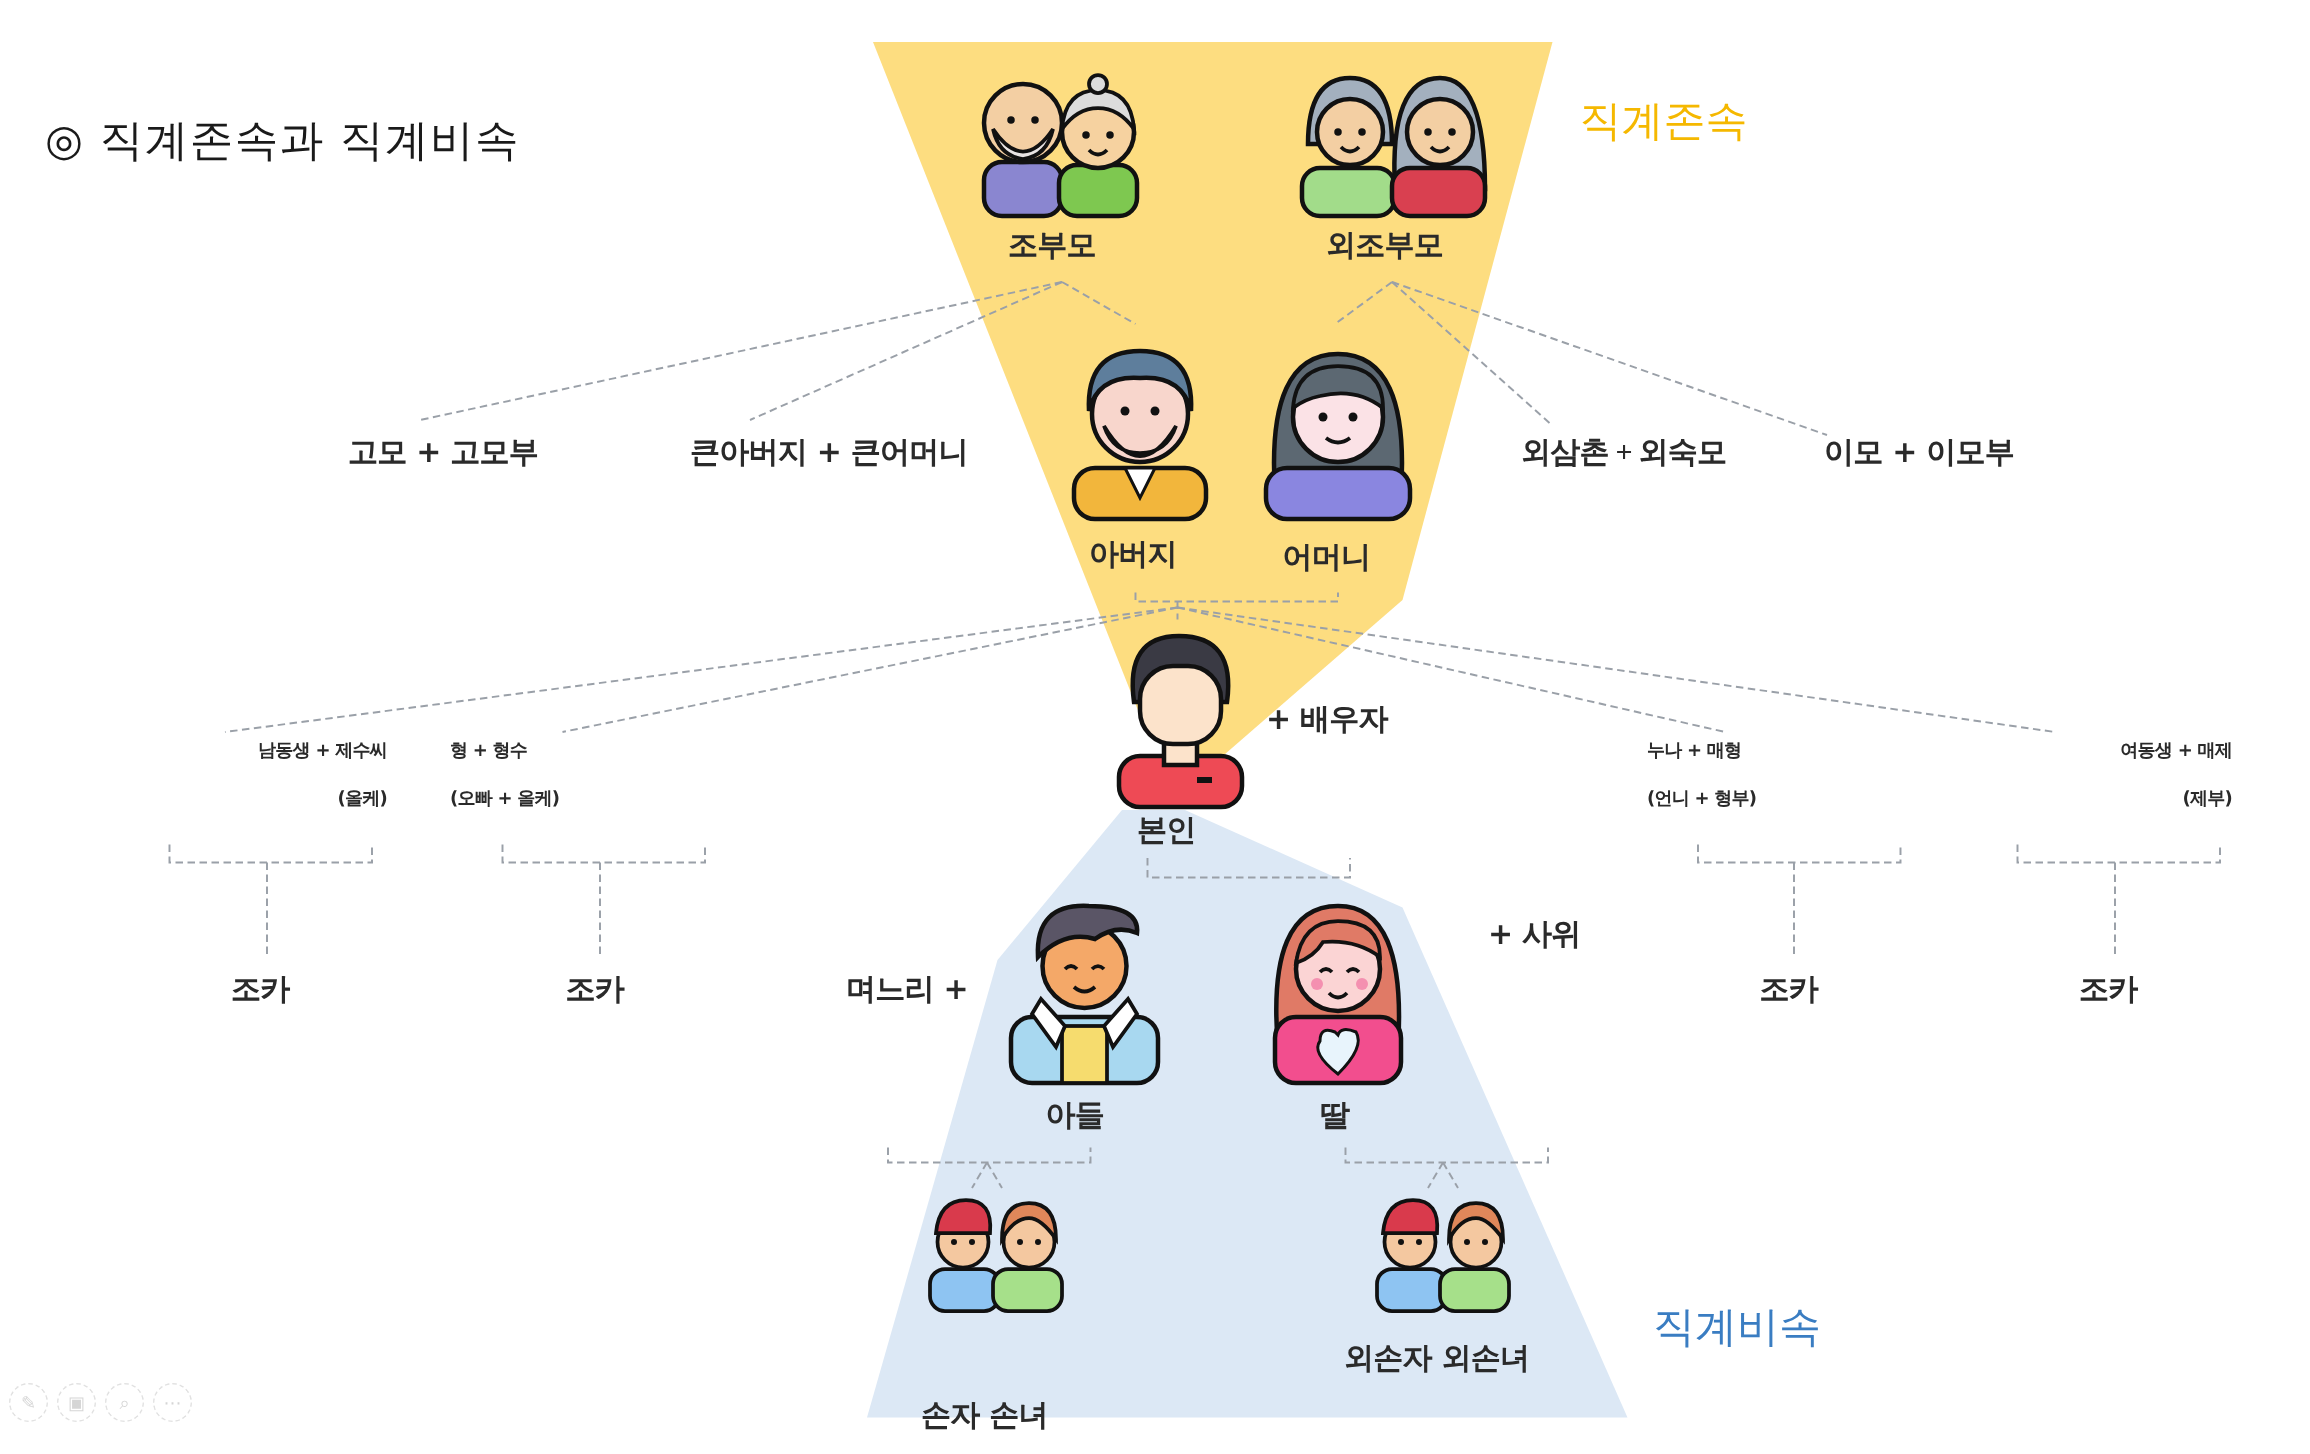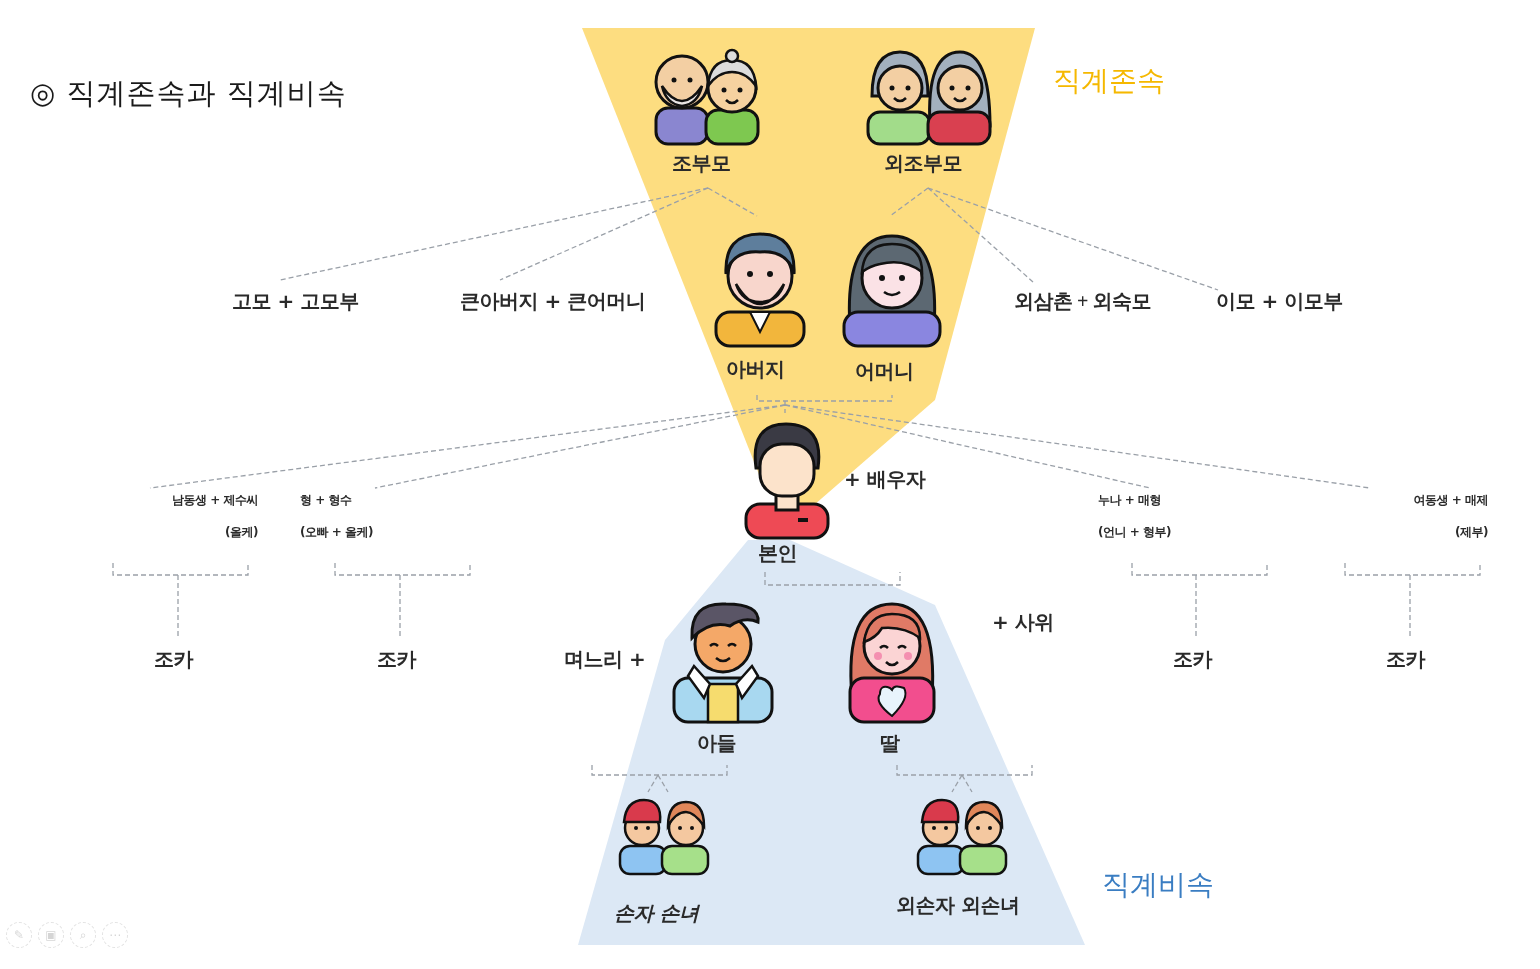--- a/index.html
+++ b/index.html
@@ -194,21 +194,21 @@
   <rect x="44" y="50" width="46" height="28" rx="10" fill="#A6E08A" stroke="#111" stroke-width="2.5"></rect>
   <circle cx="24" cy="32" r="17" fill="#F4C8A0" stroke="#111" stroke-width="2.5"></circle>
   <path d="M6 26 Q8 4 26 4 Q44 4 42 26Z" fill="#D93A4C" stroke="#111" stroke-width="2.5"></path>
   <circle cx="68" cy="32" r="17" fill="#F4C8A0" stroke="#111" stroke-width="2.5"></circle>
   <path d="M50 30 Q50 6 68 6 Q86 6 86 30 Q76 16 68 16 Q58 16 50 30Z" fill="#E0875A" stroke="#111" stroke-width="2.5"></path>
   <circle cx="18" cy="32" r="2" fill="#111"></circle>
     <circle cx="30" cy="32" r="2" fill="#111"></circle>
   <circle cx="62" cy="32" r="2" fill="#111"></circle>
     <circle cx="74" cy="32" r="2" fill="#111"></circle>
 </svg>
-<div class="lbl" style="left:614px;top:900px;font-style:italic;">손자 손녀</div>
+<div class="lbl" style="left:614px;top:930px;">손자 손녀</div>
 
 <svg class="icon" style="left:916px;top:796px;" width="92" height="80" viewBox="0 0 92 80">
   <rect x="2" y="50" width="46" height="28" rx="10" fill="#8EC4F2" stroke="#111" stroke-width="2.5"></rect>
   <rect x="44" y="50" width="46" height="28" rx="10" fill="#A6E08A" stroke="#111" stroke-width="2.5"></rect>
   <circle cx="24" cy="32" r="17" fill="#F4C8A0" stroke="#111" stroke-width="2.5"></circle>
   <path d="M6 26 Q8 4 26 4 Q44 4 42 26Z" fill="#D93A4C" stroke="#111" stroke-width="2.5"></path>
   <circle cx="68" cy="32" r="17" fill="#F4C8A0" stroke="#111" stroke-width="2.5"></circle>
   <path d="M50 30 Q50 6 68 6 Q86 6 86 30 Q76 16 68 16 Q58 16 50 30Z" fill="#E0875A" stroke="#111" stroke-width="2.5"></path>
   <circle cx="18" cy="32" r="2" fill="#111"></circle>
     <circle cx="30" cy="32" r="2" fill="#111"></circle>

